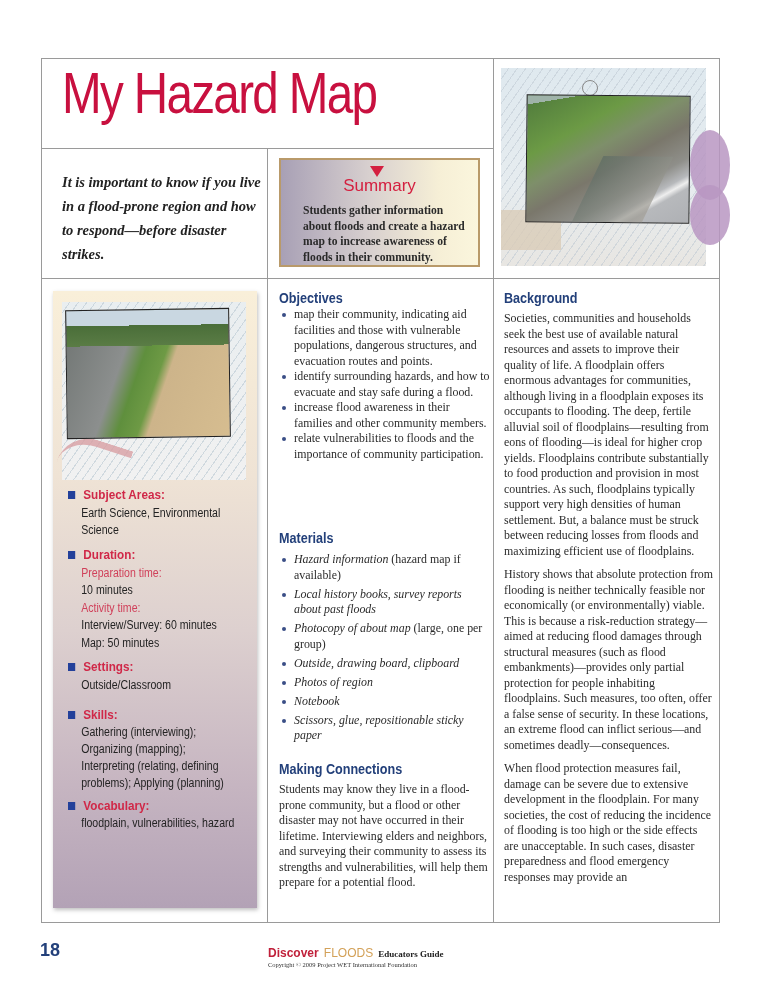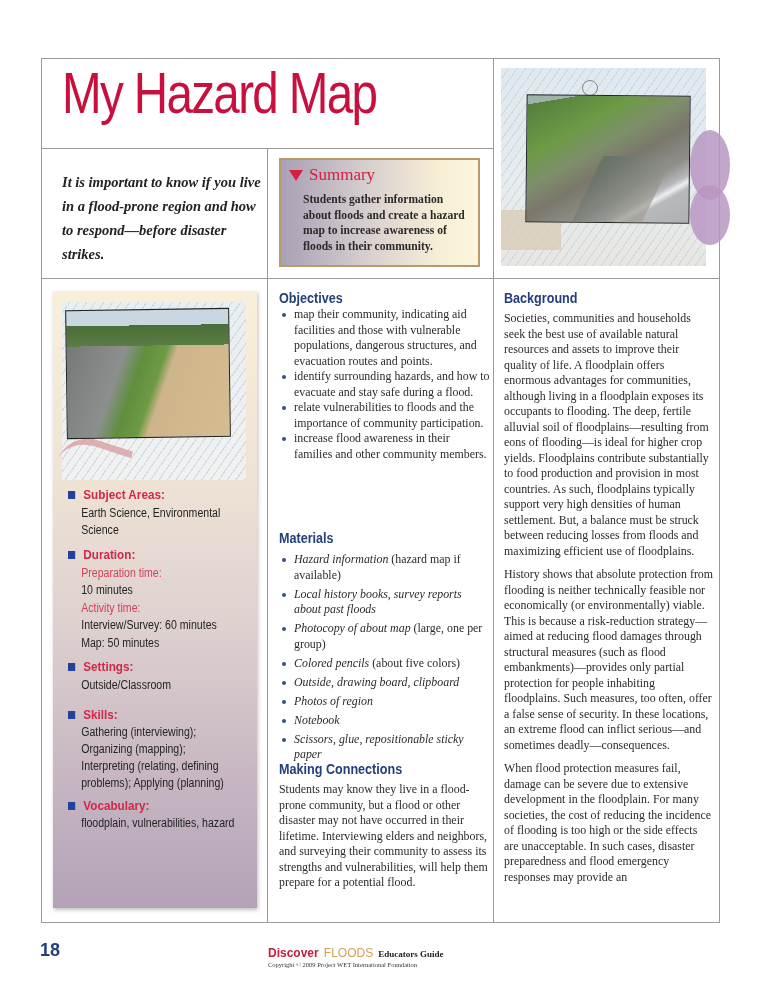--- a/index.html
+++ b/index.html
@@ -16,22 +16,22 @@
 
   
   .intro { left: 62px; top: 170px; width: 200px; font-family: "Liberation Serif", serif;
            font-style: italic; font-weight: bold; font-size: 14.5px; line-height: 24px; color: #222; }
 
   
   .summary { left: 279px; top: 158px; width: 201px; height: 109px; box-sizing: border-box;
              border: 2px solid #b99a6a;
              background: linear-gradient(90deg, #a8a0b5 0%, #d8d0cf 45%, #f6efd6 80%, #fbf6dd 100%);
              padding: 6px 8px 0 8px; }
-  .summary-head { display: flex; align-items: center; font-family: Liberation Serif, serif;
-                  font-size: 17px; color: #d42040; line-height: 18px; }
+  .summary-head { display: flex; align-items: center; font-family: Liberation Sans, sans-serif;
+                  font-size: 17px; color: #d42040; line-height: 18px; flex-direction: column; }
   .tri { width: 0; height: 0; border-left: 7px solid transparent; border-right: 7px solid transparent;
          border-top: 11px solid #d42040; margin-right: 6px; }
   .summary-body { font-family: "Liberation Serif", serif; font-weight: bold; font-size: 11.6px;
                   line-height: 15.5px; color: #2a2a2a; margin-top: 8px; padding-left: 14px; }
 
   
   .map-bg { left: 501px; top: 68px; width: 205px; height: 198px;
             background:
               repeating-linear-gradient(125deg, rgba(255,255,255,0.0) 0 6px, rgba(190,200,210,0.55) 6px 7px),
               linear-gradient(180deg, #dfe9ef 0%, #e6ecef 60%, #e8e6e2 100%); }
@@ -175,32 +175,31 @@
       <span>Vocabulary:</span>
     </div>
   <div class="side-text" style="margin-top:1px;">floodplain, vulnerabilities, hazard</div>
 </div>
 
 <div class="col" style="left:279px; top:289px;">
   <div class="h2">Objectives</div>
   <ul class="bl">
     <li>map their community, indicating aid facilities and those with vulnerable populations, dangerous structures, and evacuation routes and points.</li>
     <li>identify surrounding hazards, and how to evacuate and stay safe during a flood.</li>
+    <li>increase flood awareness in their families and other community members.</li>
     <li>relate vulnerabilities to floods and the importance of community participation.</li>
-    <li>increase flood awareness in their families and other community members.</li>
   </ul>
 </div>
 
 <div class="col" style="left:279px; top:529px;">
   <div class="h2">Materials</div>
   <ul class="bl mat" style="margin-top:5px;">
     <li><span class="it">Hazard information</span><span> (hazard map if available)</span></li>
     <li><span class="it">Local history books, survey reports about past floods</span><span></span></li>
     <li><span class="it">Photocopy of about map</span><span> (large, one per group)</span></li>
-    <li><span class="it">Colored pencils</span><span> (about five colors)</span></li>
     <li><span class="it">Outside, drawing board, clipboard</span><span></span></li>
     <li><span class="it">Photos of region</span><span></span></li>
     <li><span class="it">Notebook</span><span></span></li>
     <li><span class="it">Scissors, glue, repositionable sticky paper</span><span></span></li>
   </ul>
 </div>
 
 <div class="col" style="left:279px; top:760px;">
   <div class="h2">Making Connections</div>
   <div class="p" style="margin-top:4px;">Students may know they live in a flood-prone community, but a flood or other disaster may not have occurred in their lifetime. Interviewing elders and neighbors, and surveying their community to assess its strengths and vulnerabilities, will help them prepare for a potential flood.</div>

